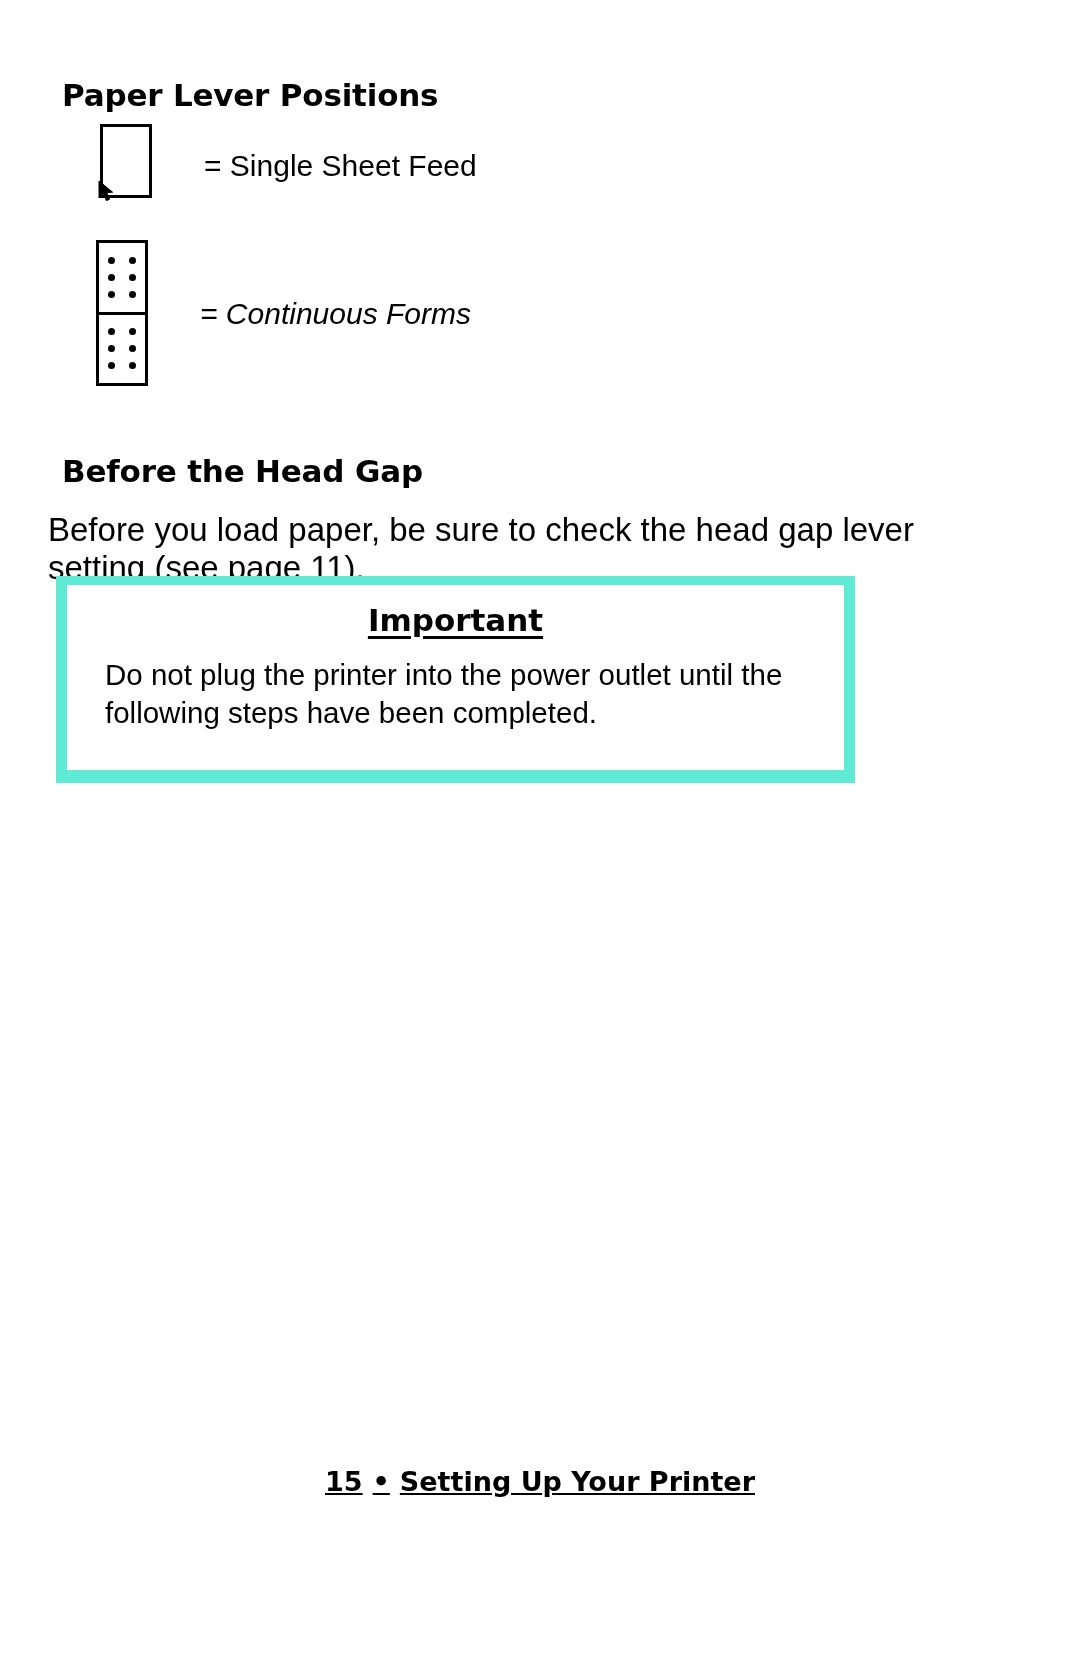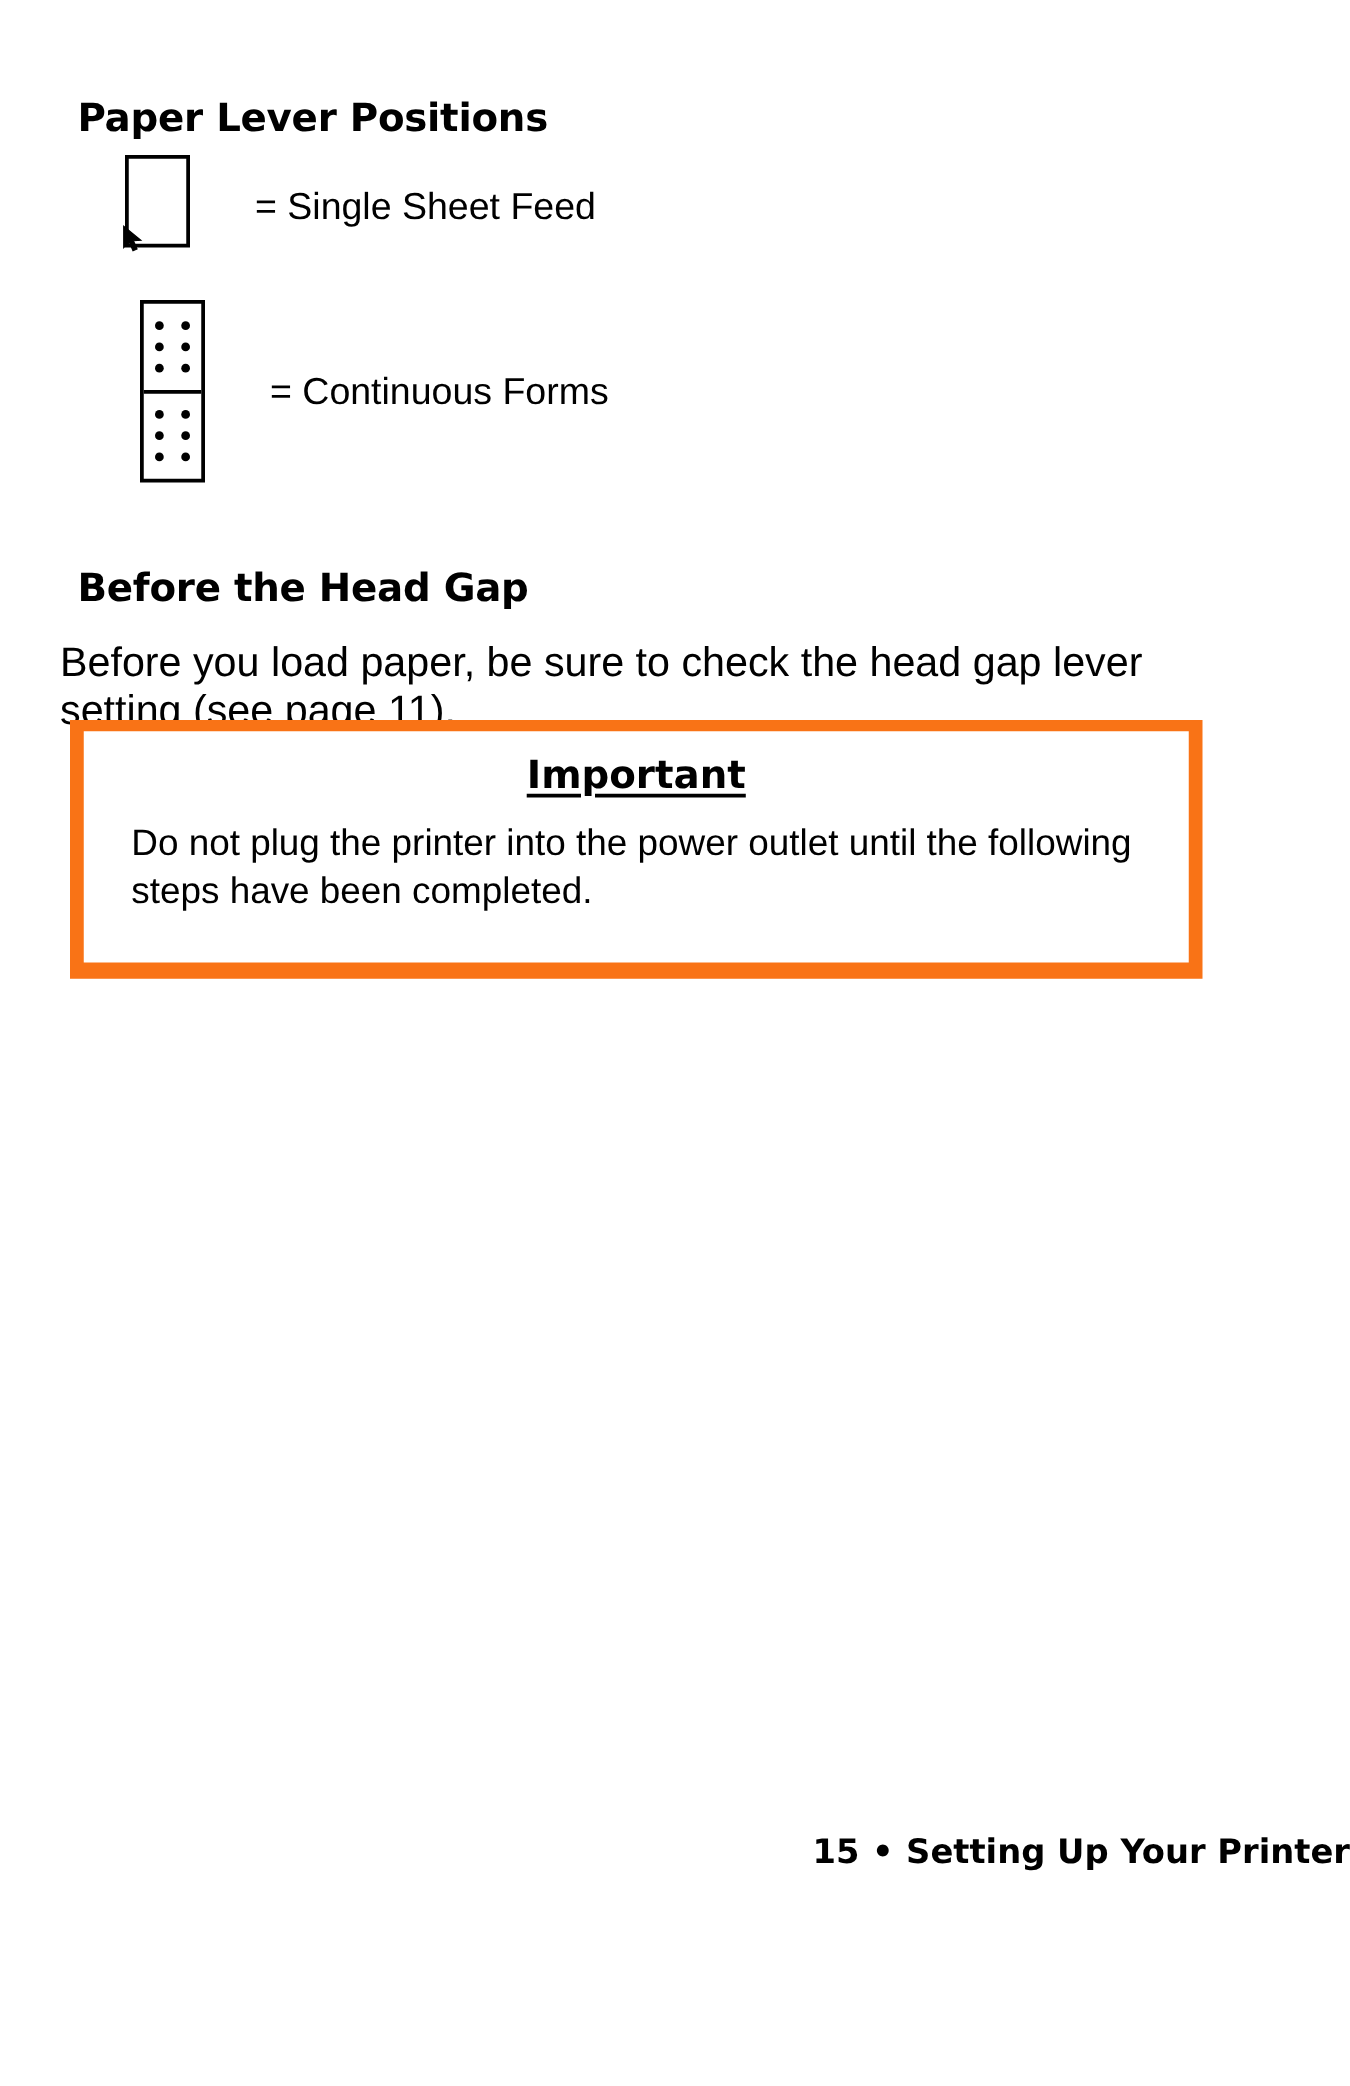--- a/index.html
+++ b/index.html
@@ -38,21 +38,21 @@
   #heading-head-gap    { top: 428px; }
 
   
   .legend-row {
     position: absolute;
     display: flex;
     align-items: center;
     gap: 26px;
   }
   #legend-single   { left: 100px; top: 124px; }
-  #legend-continuous { left: 112px; top: 240px; }
+  #legend-continuous { left: 96px; top: 240px; font-style: italic; }
 
   .legend-label {
     font-family: "Liberation Sans", sans-serif;
     font-size: 30px;
     line-height: 1;
     color: #000;
     white-space: nowrap;
   }
   #legend-single .legend-label   { margin-left: 26px; margin-top: 10px; }
   #legend-continuous .legend-label { margin-left: 26px; margin-top: 2px; }
@@ -120,22 +120,22 @@
     line-height: 38px;
     color: #000;
   }
   #para-head-gap { top: 478px; }
 
   
   #important-box {
     position: absolute;
     left: 56px;
     top: 576px;
-    width: 906px;
-    background: #f97316;
+    width: 799px;
+    background: #5eead4;
     padding: 9px 11px 13px 11px;
     box-sizing: border-box;
   }
   #important-inner {
     background: #ffffff;
     padding: 16px 22px 22px 22px;
     box-sizing: border-box;
   }
   #important-title {
     text-align: center;
@@ -155,26 +155,27 @@
     color: #000;
     margin: 16px;
   }
 
   
   #page-footer {
     position: absolute;
     left: 0;
     right: 0;
     top: 1466px;
-    text-align: right;
+    text-align: center;
     font-family: "DejaVu Sans", sans-serif;
     font-weight: bold;
     font-size: 27px;
     color: #000;
     white-space: nowrap;
+    text-decoration: underline;
   }
   #page-footer .sep { margin: 0 10px; }
 </style>
 </head>
 <body>
 
 <div class="page">
 
   <h2 class="h-section" id="heading-paper-lever">Paper Lever Positions</h2>
 

